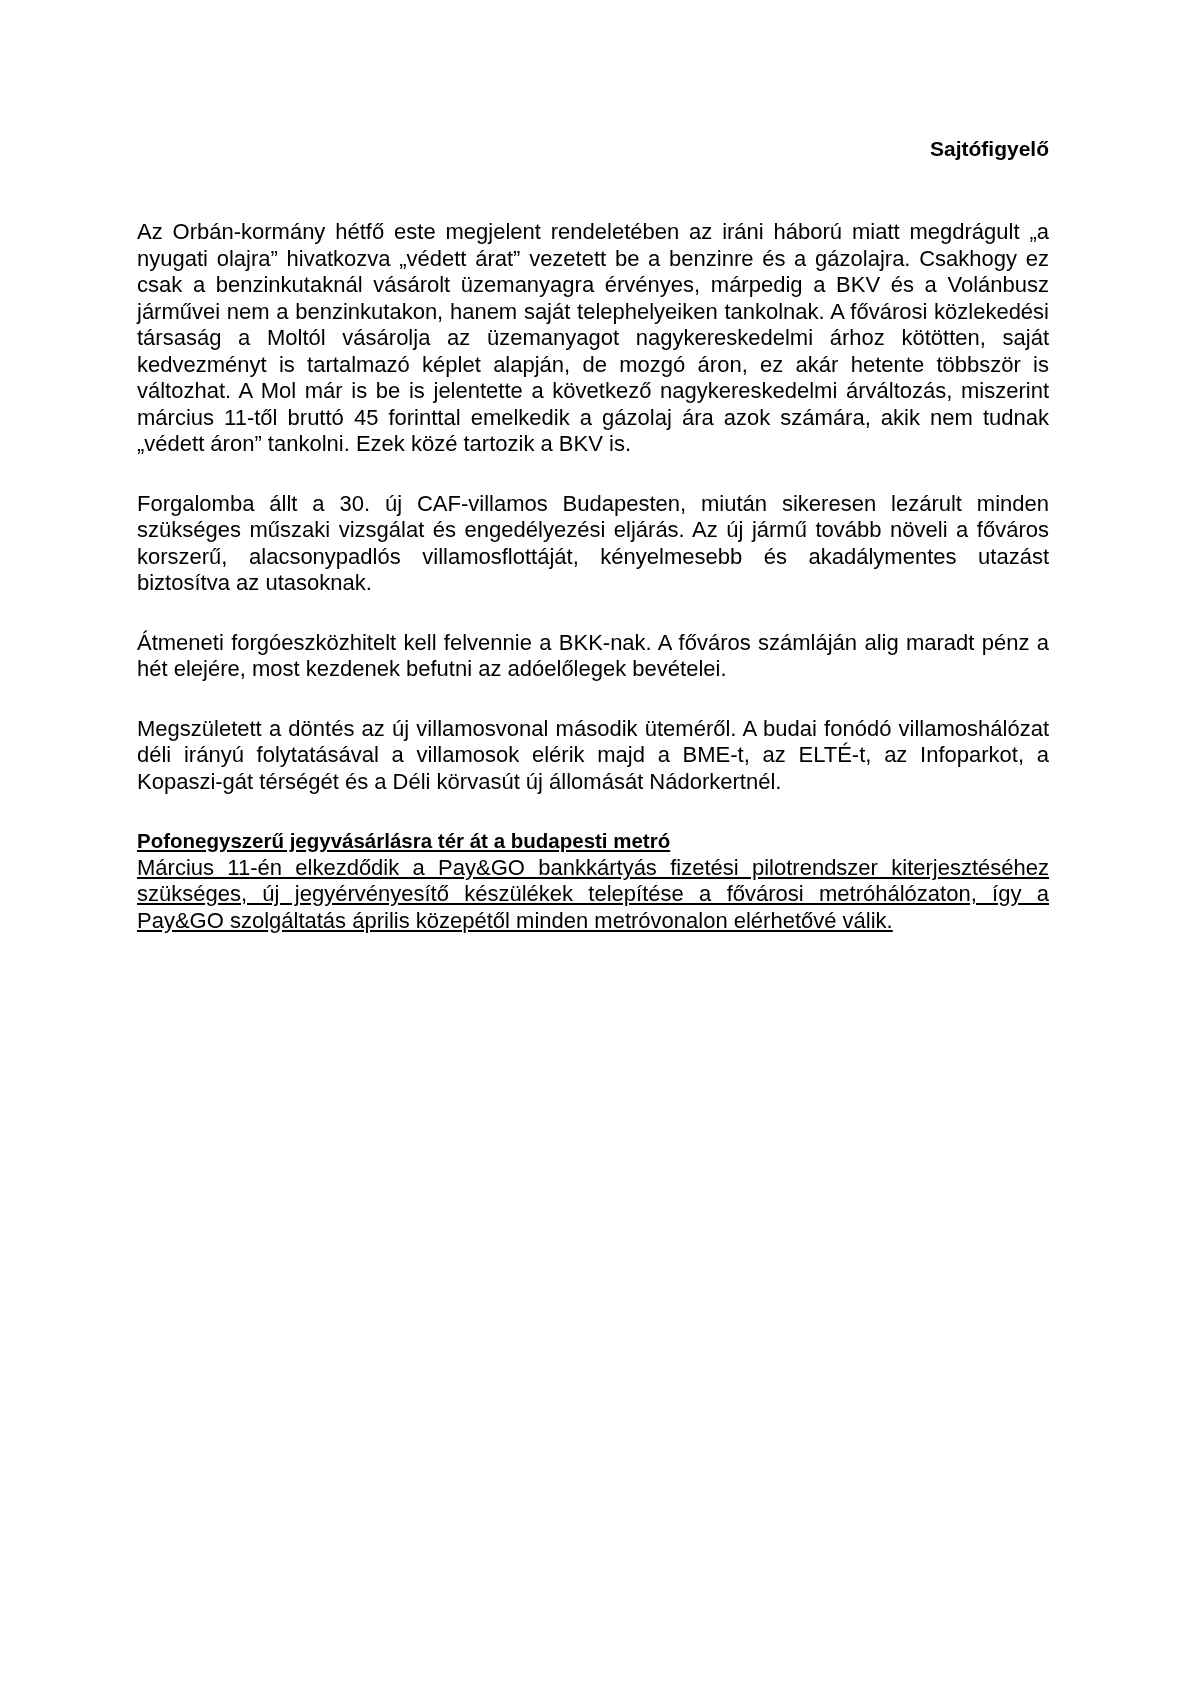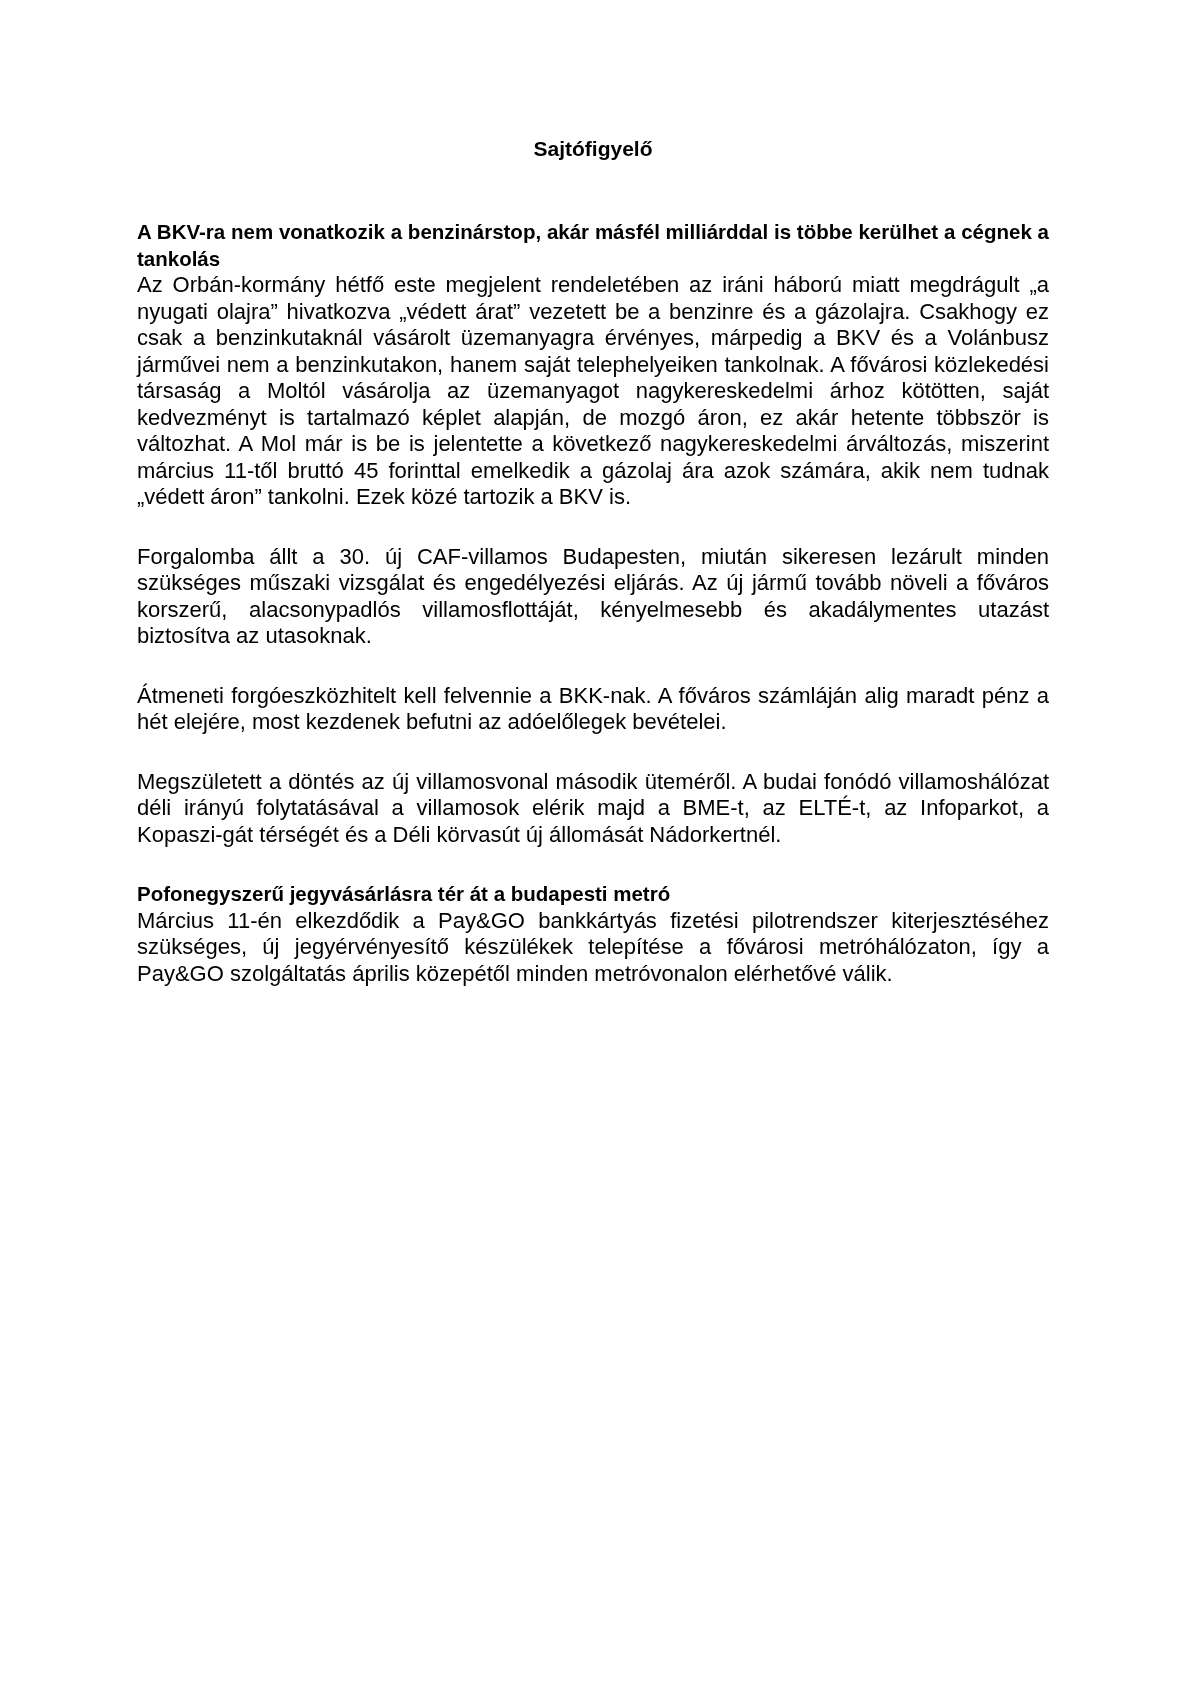--- a/index.html
+++ b/index.html
@@ -16,34 +16,35 @@
     overflow: hidden;
   }
   .page {
     box-sizing: border-box;
     width: 1191px;
     height: 1684px;
     padding: 134px 142px 0 137px;
     background: #ffffff;
   }
   .doc-header {
-    text-align: center;
+    text-align: right;
     font-weight: 700;
     font-size: 21px;
     line-height: 29px;
     margin-bottom: 56px;
   }
   .doc-title, .doc-date {
     display: block;
   }
   .news-section {
     margin-bottom: 33px;
   }
   .news-section:last-child {
     margin-bottom: 0;
+    text-decoration: underline;
   }
   .section-heading {
     margin: 0;
     font-size: 20.5px;
     line-height: 26.5px;
     font-weight: 700;
     text-align: justify;
   }
   .section-body {
     margin: 0;
@@ -56,21 +57,20 @@
 </head>
 <body>
 
 <div class="page">
 
   <header class="doc-header">
     <span class="doc-title">Sajtófigyelő</span>
   </header>
 
   <section class="news-section">
-    <h2 class="section-heading">A BKV-ra nem vonatkozik a benzinárstop, akár másfél milliárddal is többe kerülhet a cégnek a tankolás</h2>
     <p class="section-body">Az Orbán-kormány hétfő este megjelent rendeletében az iráni háború miatt megdrágult „a nyugati olajra” hivatkozva „védett árat” vezetett be a benzinre és a gázolajra. Csakhogy ez csak a benzinkutaknál vásárolt üzemanyagra érvényes, márpedig a BKV és a Volánbusz járművei nem a benzinkutakon, hanem saját telephelyeiken tankolnak. A fővárosi közlekedési társaság a Moltól vásárolja az üzemanyagot nagykereskedelmi árhoz kötötten, saját kedvezményt is tartalmazó képlet alapján, de mozgó áron, ez akár hetente többször is változhat. A Mol már is be is jelentette a következő nagykereskedelmi árváltozás, miszerint március 11-től bruttó 45 forinttal emelkedik a gázolaj ára azok számára, akik nem tudnak „védett áron” tankolni. Ezek közé tartozik a BKV is.</p>
   </section>
 
   <section class="news-section">
     <p class="section-body">Forgalomba állt a 30. új CAF-villamos Budapesten, miután sikeresen lezárult minden szükséges műszaki vizsgálat és engedélyezési eljárás. Az új jármű tovább növeli a főváros korszerű, alacsonypadlós villamosflottáját, kényelmesebb és akadálymentes utazást biztosítva az utasoknak.</p>
   </section>
 
   <section class="news-section">
     <p class="section-body">Átmeneti forgóeszközhitelt kell felvennie a BKK-nak. A főváros számláján alig maradt pénz a hét elejére, most kezdenek befutni az adóelőlegek bevételei.</p>
   </section>

